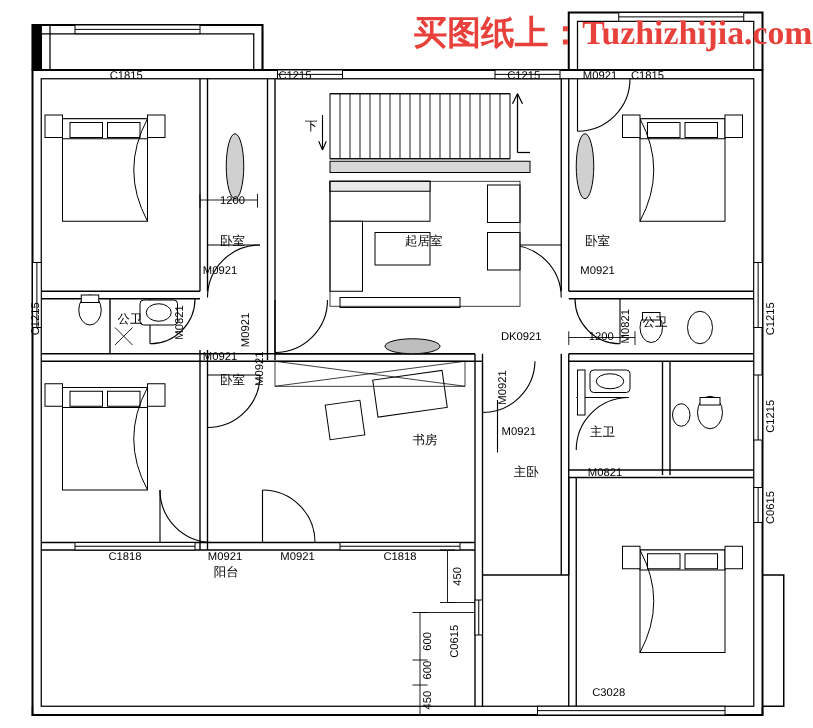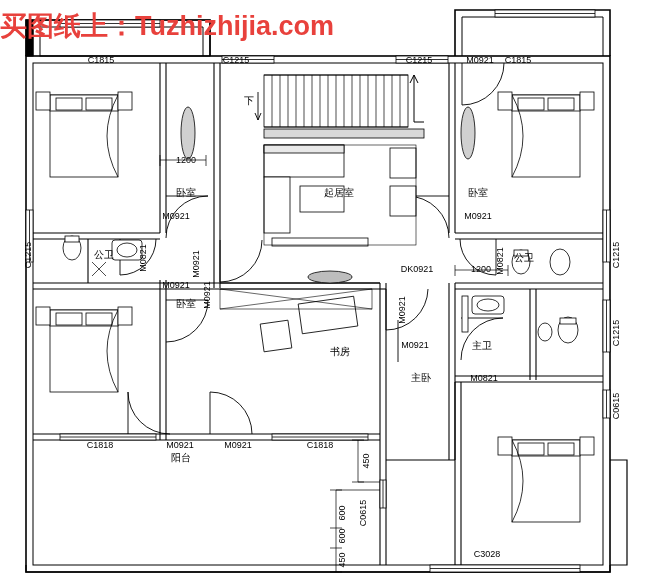--- a/index.html
+++ b/index.html
@@ -1,18 +1,18 @@
 <!DOCTYPE html>
 <html><head>
 <meta charset="utf-8">
 <style>
   html,body{margin:0;padding:0;background:#ffffff;}
   body{width:650px;height:582px;overflow:hidden;font-family:"Liberation Sans",sans-serif;}
   #stage{position:relative;width:650px;height:582px;}
-  .wm{position:absolute;left:0;top:8px;width:650px;text-align:left;font-family:Liberation Sans, sans-serif;
+  .wm{position:absolute;left:0;top:8px;width:650px;text-align:right;font-family:Liberation Serif, serif;
       font-size:27px;font-weight:bold;color:#e8413c;letter-spacing:0px;z-index:40;white-space:nowrap;}
   svg{position:absolute;left:0;top:0;}
   text{font-family:"Liberation Sans",sans-serif;}
   .lbl{font-size:9px;fill:#000;}
   .lbl-cn{font-size:10px;fill:#000;font-family:"DejaVu Sans",sans-serif;}
 </style>
 </head>
 <body>
 
 <div id="stage">

